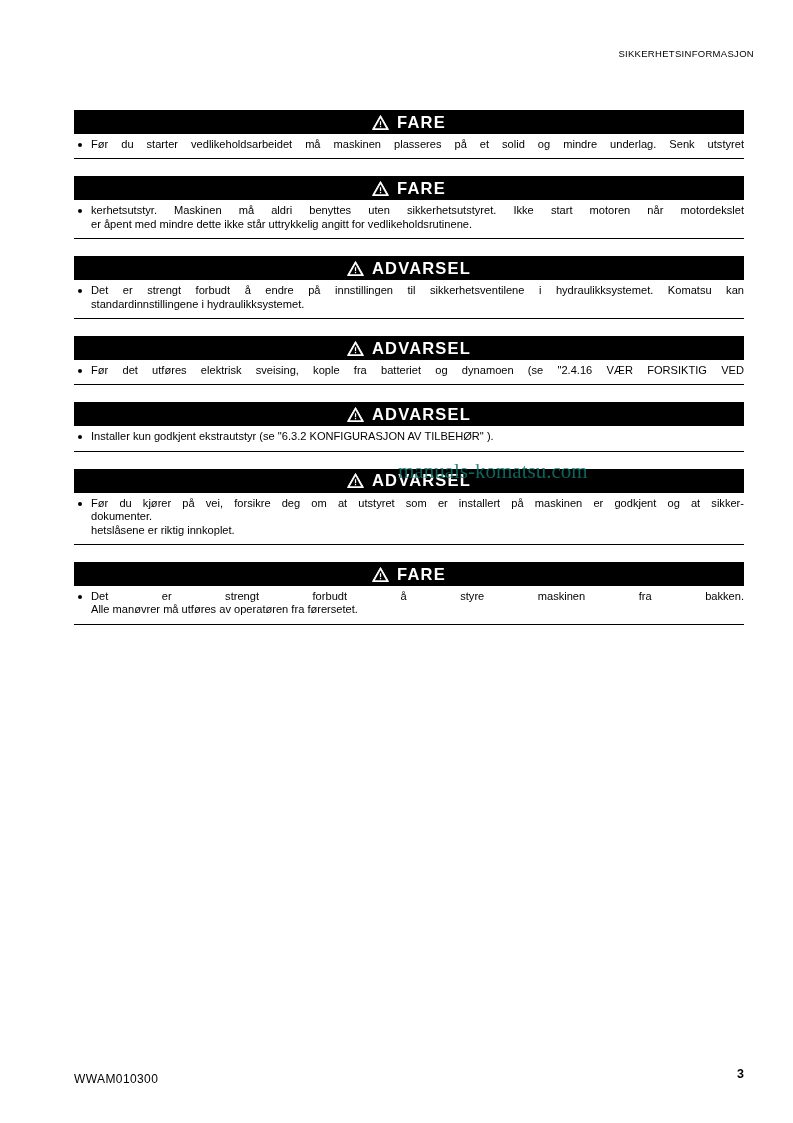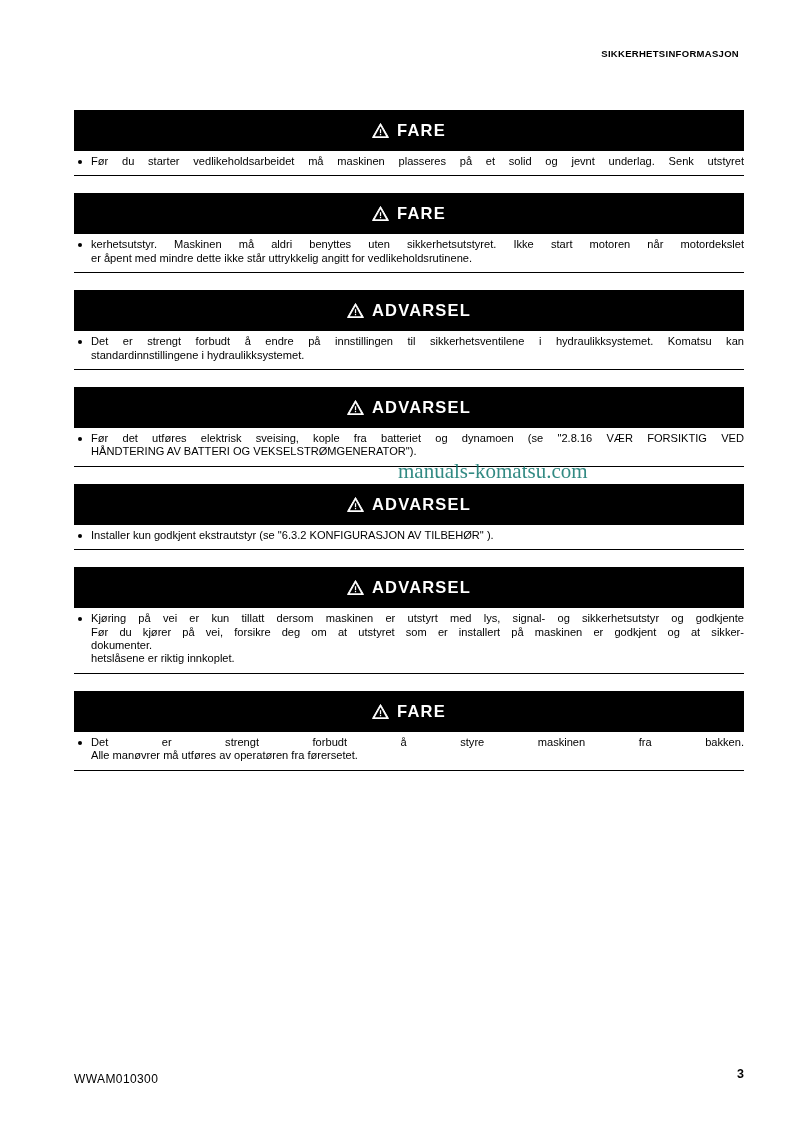--- a/index.html
+++ b/index.html
@@ -15,39 +15,39 @@
     position: relative;
     width: 793px;
     height: 1123px;
     margin: 0 auto;
     background: #ffffff;
     overflow: hidden;
   }
   .header-title {
     position: absolute;
     top: 48px;
-    right: 54px;
+    right: 39px;
     font-size: 9.5px;
     letter-spacing: 0.3px;
-    font-weight: bold;
+    font-weight: normal;
     text-align: left;
   }
   .content {
     position: absolute;
     left: 74px;
     top: 110px;
     width: 670px;
   }
   .block {
     margin-bottom: 17px;
   }
   .banner {
     background: #000000;
     color: #ffffff;
-    height: 41px;
+    height: 24px;
     display: flex;
     align-items: center;
     justify-content: center;
     gap: 8px;
   }
   .banner .tri {
     position: relative;
     width: 17px;
     height: 15px;
     display: inline-block;
@@ -137,21 +137,21 @@
               <polygon points="8.5,3.2 14.1,13.2 2.9,13.2" fill="#000000"></polygon>
               <rect x="7.9" y="6.2" width="1.25" height="4.0" fill="#ffffff"></rect>
               <rect x="7.9" y="11.0" width="1.25" height="1.25" fill="#ffffff"></rect>
             </svg>
           </span>
           <span class="word">FARE</span>
         </div>
         <div class="body-box">
           <ul class="items">
             <li>
-              <span class="line justify-line">Før du starter vedlikeholdsarbeidet må maskinen plasseres på et solid og jevnt underlag. Senk utstyret</span>
+              <span class="line justify-line">Før du starter vedlikeholdsarbeidet må maskinen plasseres på et solid og mindre underlag. Senk utstyret</span>
             </li>
           </ul>
         </div>
       </div>
       <div class="block">
         <div class="banner">
           <span class="tri">
             <svg width="17" height="15" viewBox="0 0 17 15" xmlns="http://www.w3.org/2000/svg">
               <polygon points="8.5,0.5 16.5,14.5 0.5,14.5" fill="#ffffff" stroke="#ffffff" stroke-width="1"></polygon>
               <polygon points="8.5,3.2 14.1,13.2 2.9,13.2" fill="#000000"></polygon>
@@ -199,22 +199,21 @@
               <polygon points="8.5,3.2 14.1,13.2 2.9,13.2" fill="#000000"></polygon>
               <rect x="7.9" y="6.2" width="1.25" height="4.0" fill="#ffffff"></rect>
               <rect x="7.9" y="11.0" width="1.25" height="1.25" fill="#ffffff"></rect>
             </svg>
           </span>
           <span class="word">ADVARSEL</span>
         </div>
         <div class="body-box">
           <ul class="items">
             <li>
-              <span class="line justify-line">Før det utføres elektrisk sveising, kople fra batteriet og dynamoen (se "2.8.16 VÆR FORSIKTIG VED</span>
-              <span class="line no-justify">HÅNDTERING AV BATTERI OG VEKSELSTRØMGENERATOR").</span>
+              <span class="line justify-line">Før det utføres elektrisk sveising, kople fra batteriet og dynamoen (se "2.4.16 VÆR FORSIKTIG VED</span>
             </li>
           </ul>
         </div>
       </div>
       <div class="block">
         <div class="banner">
           <span class="tri">
             <svg width="17" height="15" viewBox="0 0 17 15" xmlns="http://www.w3.org/2000/svg">
               <polygon points="8.5,0.5 16.5,14.5 0.5,14.5" fill="#ffffff" stroke="#ffffff" stroke-width="1"></polygon>
               <polygon points="8.5,3.2 14.1,13.2 2.9,13.2" fill="#000000"></polygon>
@@ -240,21 +239,20 @@
               <polygon points="8.5,3.2 14.1,13.2 2.9,13.2" fill="#000000"></polygon>
               <rect x="7.9" y="6.2" width="1.25" height="4.0" fill="#ffffff"></rect>
               <rect x="7.9" y="11.0" width="1.25" height="1.25" fill="#ffffff"></rect>
             </svg>
           </span>
           <span class="word">ADVARSEL</span>
         </div>
         <div class="body-box">
           <ul class="items">
             <li>
-              <span class="line justify-line">Kjøring på vei er kun tillatt dersom maskinen er utstyrt med lys, signal- og sikkerhetsutstyr og godkjente</span>
               <span class="line justify-line">Før du kjører på vei, forsikre deg om at utstyret som er installert på maskinen er godkjent og at sikker-</span>
               <span class="line justify-line">dokumenter.</span>
               <span class="line no-justify">hetslåsene er riktig innkoplet.</span>
             </li>
           </ul>
         </div>
       </div>
       <div class="block">
         <div class="banner">
           <span class="tri">

